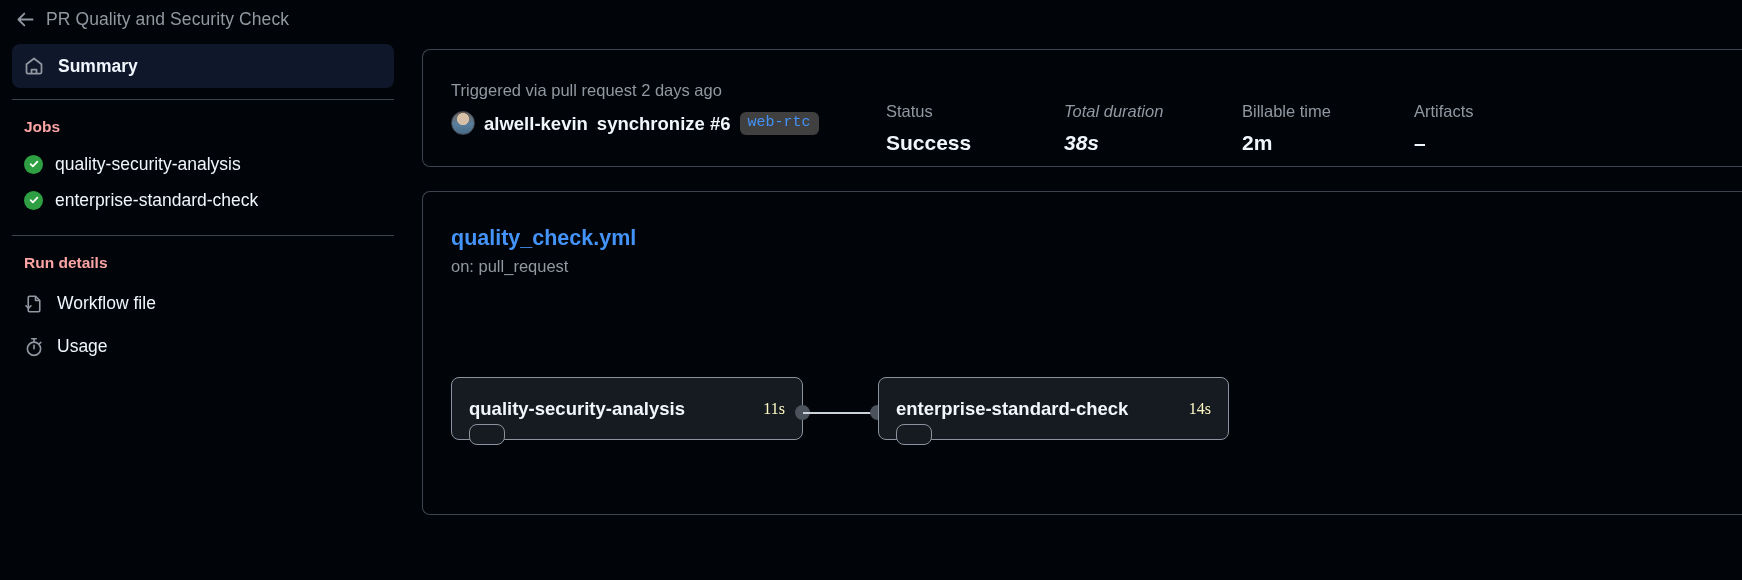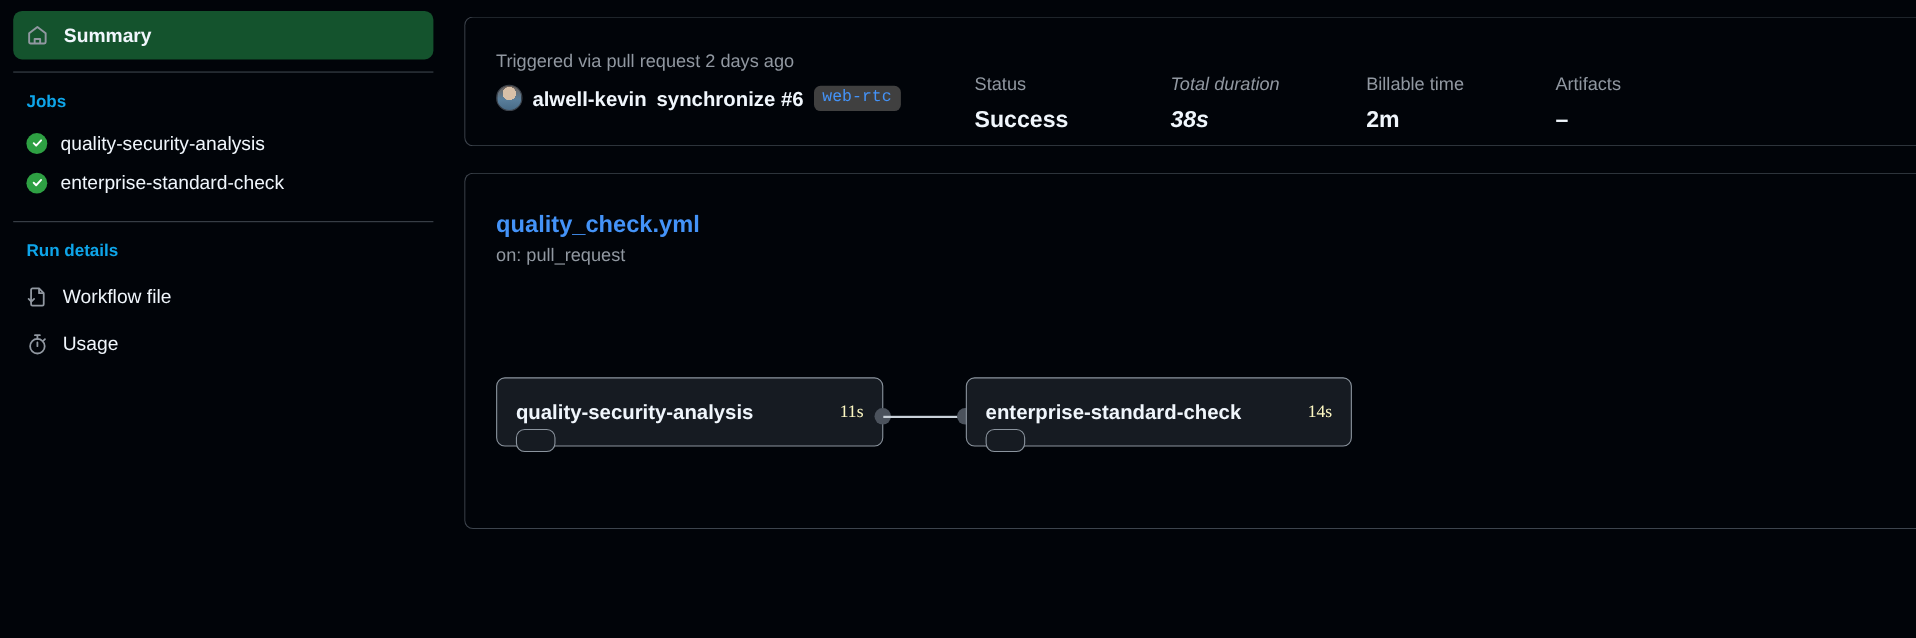--- a/index.html
+++ b/index.html
@@ -33,28 +33,28 @@
 
   
   .body { display: flex; flex: 1 1 auto; min-height: 0; }
 
   
   .sidebar { width: 406px; flex: 0 0 406px; padding: 10px 12px 0 12px; }
   .nav-item {
     display: flex; align-items: center; gap: 14px;
     height: 44px; border-radius: 8px; padding: 0 12px; cursor: pointer;
   }
-  .nav-item.active { background: #14532d; }
+  .nav-item.active { background: #0f172a; }
   .nav-item .label { font-size: 17.5px; color: #f0f6fc; }
   .nav-item.active .label { font-weight: 700; }
   .nav-icon { width: 20px; height: 20px; color: #9198a1; display: block; flex: 0 0 auto; }
 
   .divider { height: 1px; background: #3d444d; margin: 11px 0 0 0; }
 
-  .section-title { font-size: 15.5px; font-weight: 700; color: #0ea5e9; padding: 18px 12px 10px 12px; }
+  .section-title { font-size: 15.5px; font-weight: 700; color: #fca5a5; padding: 18px 12px 10px 12px; }
 
   .job-item { display: flex; align-items: center; gap: 12px; height: 36px; padding: 0 12px; cursor: pointer; }
   .job-item .label { font-size: 17.5px; color: #f0f6fc; }
 
   .detail-item { display: flex; align-items: center; gap: 13px; height: 43px; padding: 0 12px; cursor: pointer; }
   .detail-item .label { font-size: 17.5px; color: #f0f6fc; }
 
   
   .main { flex: 1 1 auto; min-width: 0; padding: 10px 0 0 16px; position: relative; }
 
@@ -104,20 +104,26 @@
   #port-out { left: 344px; }
   #port-in  { left: 419px; }
   .edge { position: absolute; top: 81px; left: 352px; width: 70px; height: 2px; background: #c9d1d9; }
 </style>
 </head>
 <body>
 
 <div class="page">
 
   <div class="header">
+    <div class="back-row">
+      <svg class="back-arrow" viewBox="0 0 16 16" fill="none" stroke="currentColor" stroke-width="1.5">
+        <path d="M14 8H2M2 8l5-5M2 8l5 5" stroke-linecap="round" stroke-linejoin="round"></path>
+      </svg>
+      <span class="back-title">PR Quality and Security Check</span>
+    </div>
   </div>
 
   <div class="body">
 
     <div class="sidebar">
 
       <div class="nav-item active">
         <svg class="nav-icon" viewBox="0 0 16 16" fill="none" stroke="currentColor" stroke-width="1.4">
           <path d="M2 6.6L8 2l6 4.6V13a1 1 0 0 1-1 1H3a1 1 0 0 1-1-1V6.6z" stroke-linejoin="round"></path>
           <path d="M6 14v-3.2h4V14" stroke-linejoin="round"></path>

